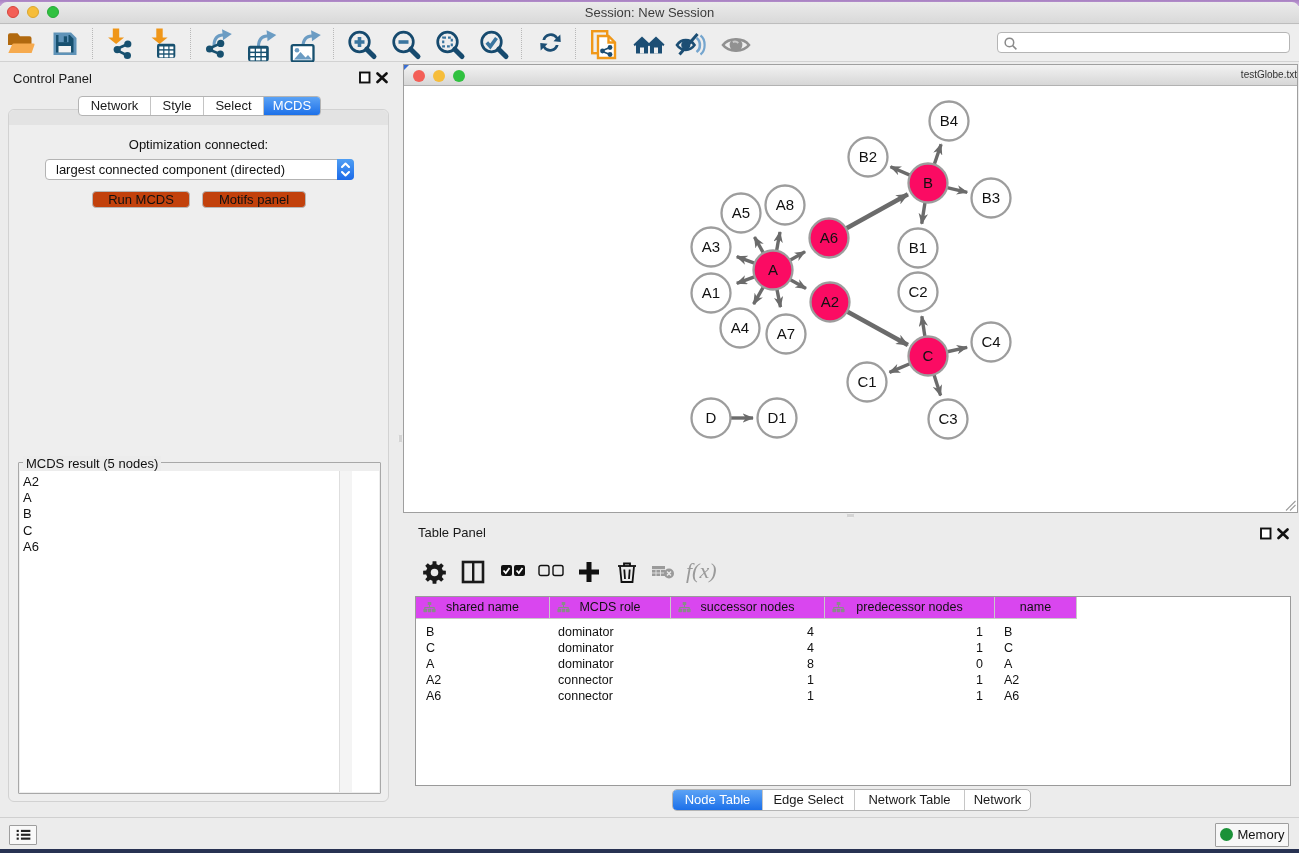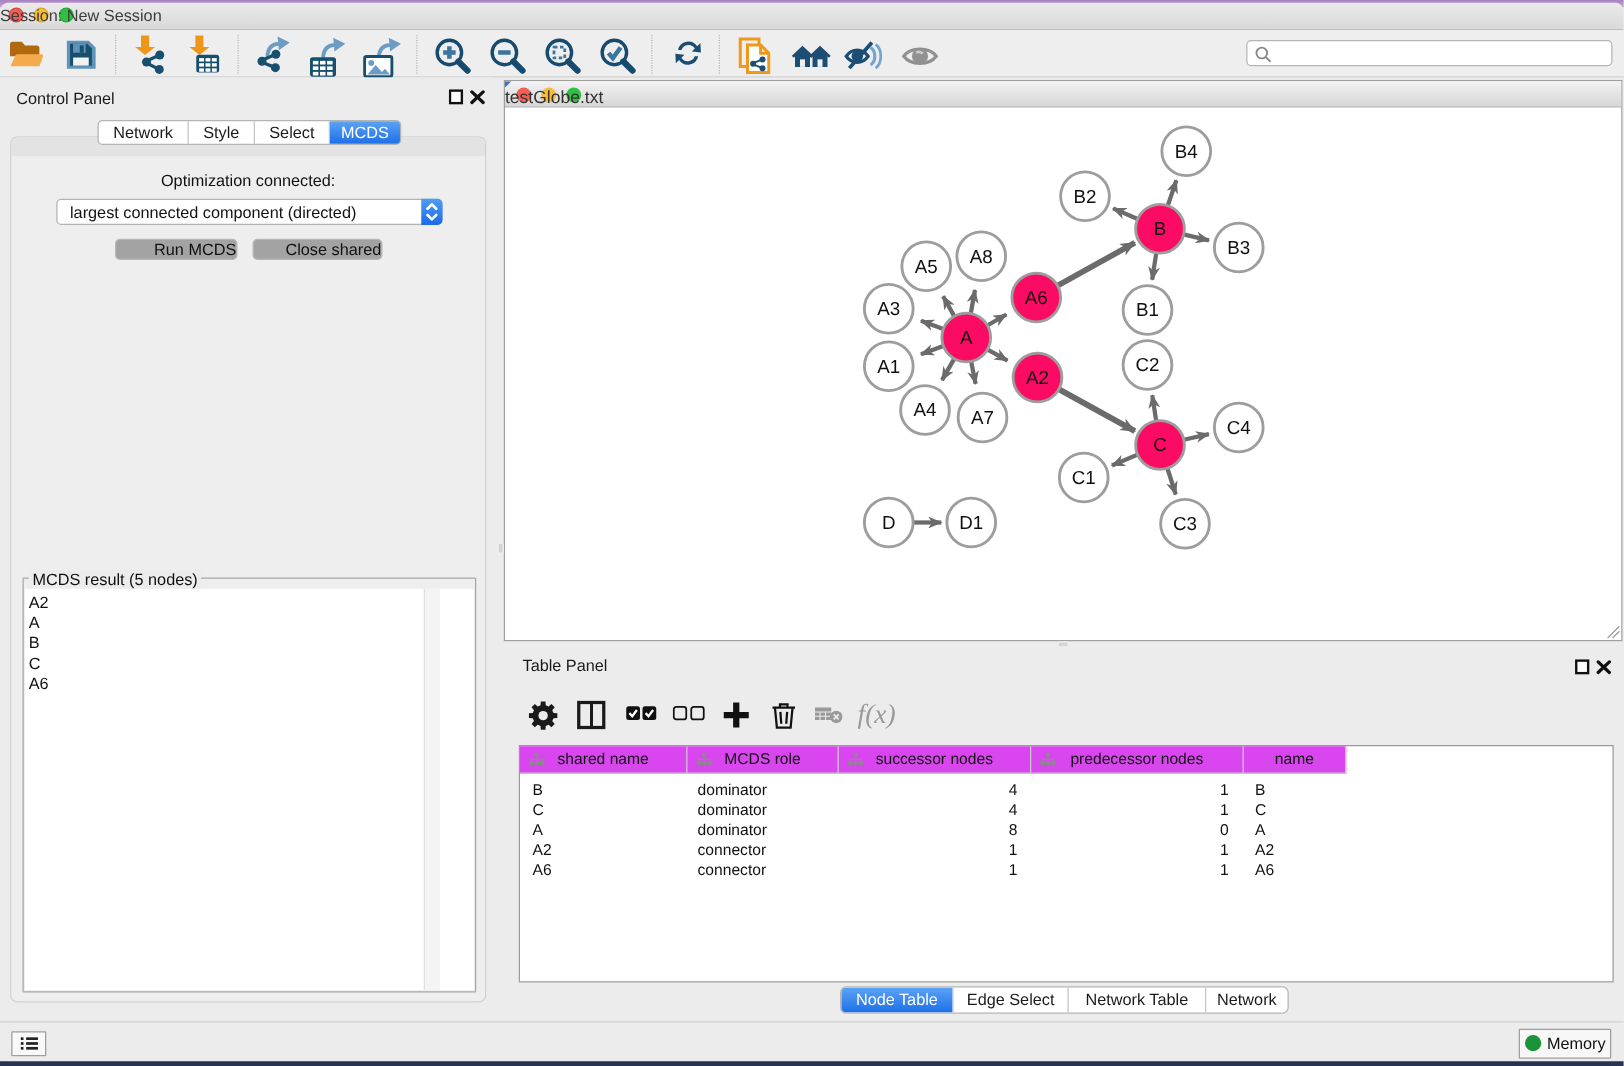--- a/index.html
+++ b/index.html
@@ -1,49 +1,49 @@
 <!DOCTYPE html>
 <html><head><meta charset="utf-8">
 <style>
 *{margin:0;padding:0;box-sizing:border-box}
 html,body{width:1299px;height:853px;overflow:hidden;font-family:"Liberation Sans",sans-serif;background:#ececec}
 .abs{position:absolute}
 #app{position:relative;width:1299px;height:853px}
 #wall-top{position:absolute;left:0;top:0;width:1299px;height:6px;background:linear-gradient(#a881c2,#c8a5da)}
 #titlebar{position:absolute;left:0;top:2px;width:1299px;height:22px;background:linear-gradient(#ebebeb,#d9d9d9);border-bottom:1px solid #bdbdbd;border-radius:7px 7px 0 0}
 #titlebar .tl{position:absolute;top:4px;width:12px;height:12px;border-radius:50%}
-#title-text{position:absolute;top:3px;width:100%;font-size:13px;color:#3c3c3c}
+#title-text{position:absolute;top:3px;width:100%;text-align:center;font-size:13px;color:#3c3c3c}
 #toolbar{position:absolute;left:0;top:25px;width:1299px;height:37px;background:#eeeeee;border-bottom:1px solid #d2d2d2}
 .sep{position:absolute;top:3px;height:31px;width:0;border-left:1px dotted #b8b8b8}
 .ticon{position:absolute;top:3px}
 #searchbox{position:absolute;left:997px;top:7px;width:293px;height:21px;background:#fff;border:1px solid #b5b5b5;border-radius:4px}
 
 #cp{position:absolute;left:0;top:62px;width:393px;height:757px;background:#ececec}
 #cp-title{position:absolute;left:13px;top:9px;font-size:13px;color:#1a1a1a}
 #cp-tabs{position:absolute;z-index:5;left:78px;top:34px;width:243px;height:20px;background:#fff;border:1px solid #b4b4b4;border-radius:4px;display:flex;font-size:13px;color:#1a1a1a;text-align:center;line-height:18px}
 #cp-tabs div{border-right:1px solid #c4c4c4}
 #cp-tabs div:last-child{border-right:none}
 .tabsel{background:linear-gradient(#5ca3f5,#1c70e9);color:#fff;border-radius:0 3px 3px 0}
 #cp-body{position:absolute;left:8px;top:47px;width:381px;height:693px;background:#eeeeee;border:1px solid #d2d2d2;border-radius:6px}
 #cp-band{position:absolute;left:0;top:0;width:100%;height:15px;background:#e3e3e3;border-radius:6px 6px 0 0}
 #opt-label{position:absolute;left:0;top:27px;width:100%;text-align:center;font-size:13px;color:#111}
 #dropdown{position:absolute;left:36px;top:49px;width:309px;height:21px;background:#fff;border:1px solid #b3b3b3;border-radius:4px;font-size:13px;color:#111;line-height:19px;padding-left:10px}
 #dd-step{position:absolute;right:-1px;top:-1px;width:17px;height:21px;background:linear-gradient(#4f9ef3,#1b6ae9);border-radius:0 4px 4px 0}
-.btn{position:absolute;height:17px;background:#a3a3a3;border:1px solid #b7b7b7;border-radius:4px;font-size:13px;color:#111;text-align:right;line-height:15px}
+.btn{position:absolute;height:17px;background:#c2410c;border:1px solid #b7b7b7;border-radius:4px;font-size:13px;color:#111;text-align:center;line-height:15px}
 #fieldset{position:absolute;left:9px;top:346px;width:336px;height:340px}
 #fs-border{position:absolute;left:0;top:6px;width:363px;height:332px;border:1px solid #a8a8a8;border-radius:1px}
 #fs-legend{position:absolute;left:5px;top:0;background:#ececec;padding:0 3px;font-size:13px;color:#111}
 #fs-list{position:absolute;left:2px;top:15px;width:359px;height:321px;background:#fff;padding-top:3px}
 #fs-list .li{font-size:13px;color:#111;line-height:16.2px;padding-left:3px}
 #fs-scroll{position:absolute;right:2px;top:15px;width:13px;height:321px;background:#f4f4f4;border-left:1px solid #dedede}
 
 #gwin{position:absolute;left:403px;top:64px;width:895px;height:449px;background:#fff;border:1px solid #9f9f9f}
 #gwin-title{position:absolute;left:0;top:0;width:893px;height:21px;background:linear-gradient(#f2f2f2,#d7d7d7);border-bottom:1px solid #b2b2b2}
 #gwin-title .tl{position:absolute;top:5px;width:12px;height:12px;border-radius:50%}
-#gwin-text{position:absolute;top:4px;width:100%;text-align:left;font-size:14px;color:#333}
+#gwin-text{position:absolute;top:4px;width:100%;text-align:right;font-size:10px;color:#333}
 #gcanvas{position:absolute;left:1px;top:22px;width:891px;height:425px}
 .nl{font-size:15px;fill:#111;text-anchor:middle}
 .e1{stroke:#6b6b6b;stroke-width:3.4}
 .e2{stroke:#6b6b6b;stroke-width:4.6}
 
 #tp{position:absolute;left:403px;top:518px;width:896px;height:301px;background:#ececec}
 #tp-title{position:absolute;left:15px;top:7px;font-size:13px;color:#1a1a1a}
 #tp-toolbar{position:absolute;left:15px;top:40px;height:30px}
 #ttable{position:absolute;left:12px;top:78px;width:876px;height:190px;background:#fff;border:1px solid #9a9a9a}
 #thead{position:absolute;left:0;top:0;height:22px;background:#d946ef;display:flex}
@@ -224,21 +224,21 @@
       </div>
  <div id="cp-body">
         <div id="cp-band"></div>
   <div id="opt-label">Optimization connected:</div>
   <div id="dropdown">largest connected component (directed)<div id="dd-step">
             <svg width="17" height="21" viewBox="0 0 17 21" style="position:absolute;left:0;top:0">
               <path d="M5 8 L8.5 4.5 L12 8 M5 13 L8.5 16.5 L12 13" fill="none" stroke="#fff" stroke-width="2.1" stroke-linecap="round" stroke-linejoin="round"></path>
             </svg>
           </div></div>
   <div class="btn" style="left:83px;top:81px;width:98px">Run MCDS</div>
-  <div class="btn" style="left:193px;top:81px;width:104px">Close shared</div>
+  <div class="btn" style="left:193px;top:81px;width:104px">Motifs panel</div>
   <div id="fieldset">
    <div id="fs-border"></div>
    <div id="fs-legend">MCDS result (5 nodes)</div>
    <div id="fs-list">
             <div class="li">A2</div>
             <div class="li">A</div>
             <div class="li">B</div>
             <div class="li">C</div>
             <div class="li">A6</div>
           </div>

